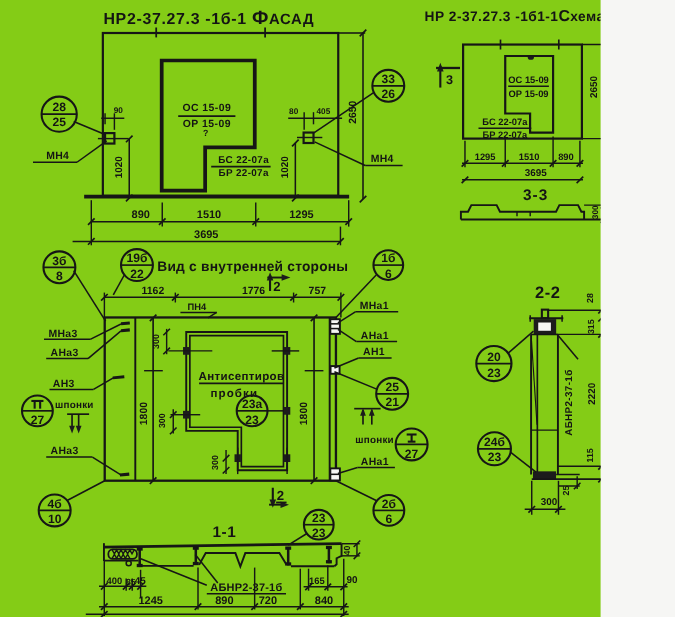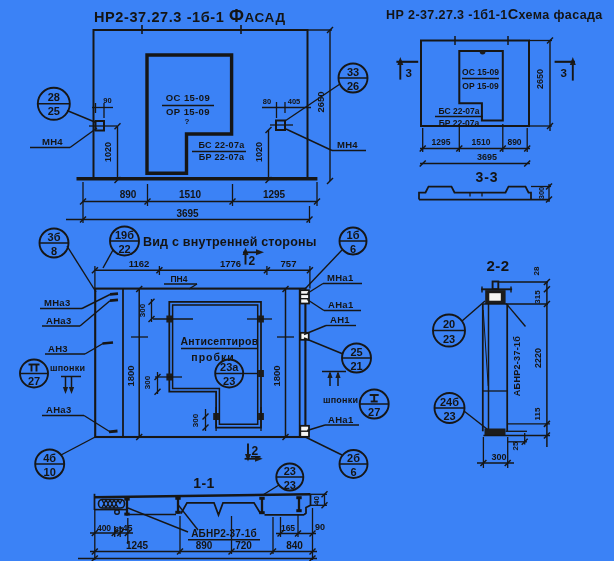--- a/index.html
+++ b/index.html
@@ -1,16 +1,16 @@
 <!DOCTYPE html>
 <html><head>
 <meta charset="utf-8">
 <style>
 html,body{margin:0;padding:0;background:#f6f6f4;}
-#page{width:614px;height:561px;position:relative;background:#3b82f6;overflow:hidden;}
+#page{width:546px;height:561px;position:relative;background:#84cc16;overflow:hidden;}
 svg{position:absolute;top:0;left:0;}
 text{font-family:"Liberation Sans",sans-serif;font-weight:bold;fill:#141414;}
 .ln{stroke:#161616;fill:none;}
 </style>
 </head>
 <body>
 <div id="page">
 <svg width="614" height="561" viewBox="0 0 614 561">
 
 <g>

